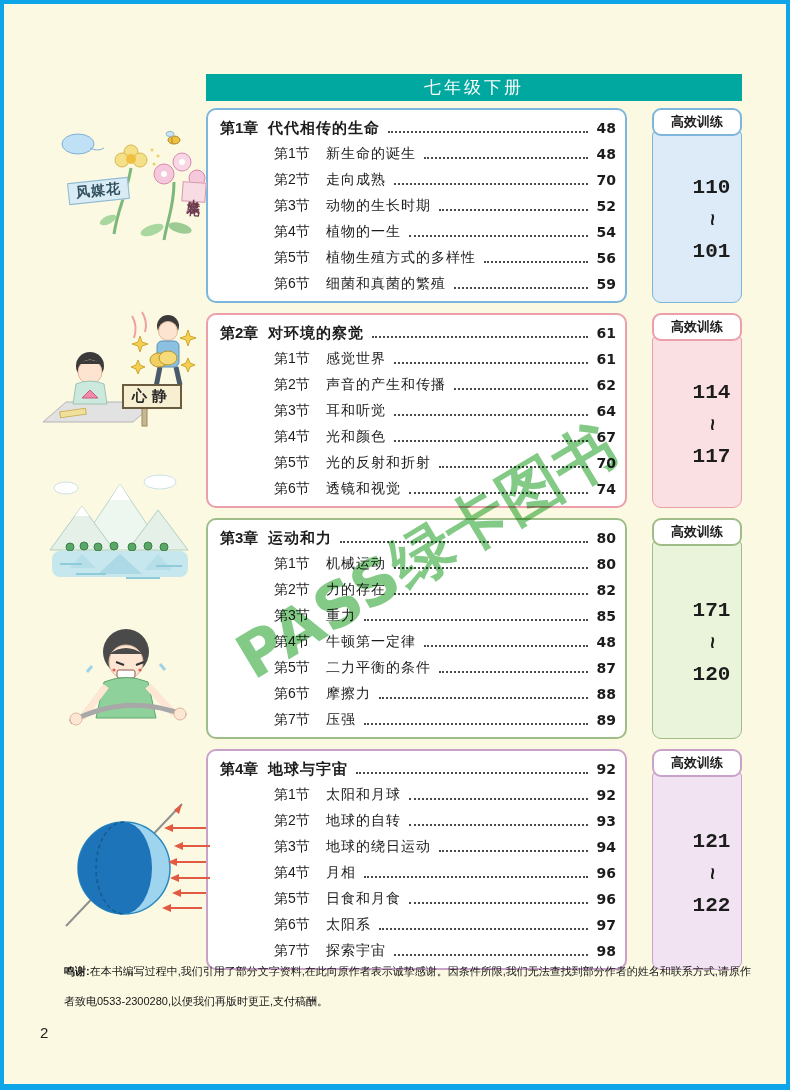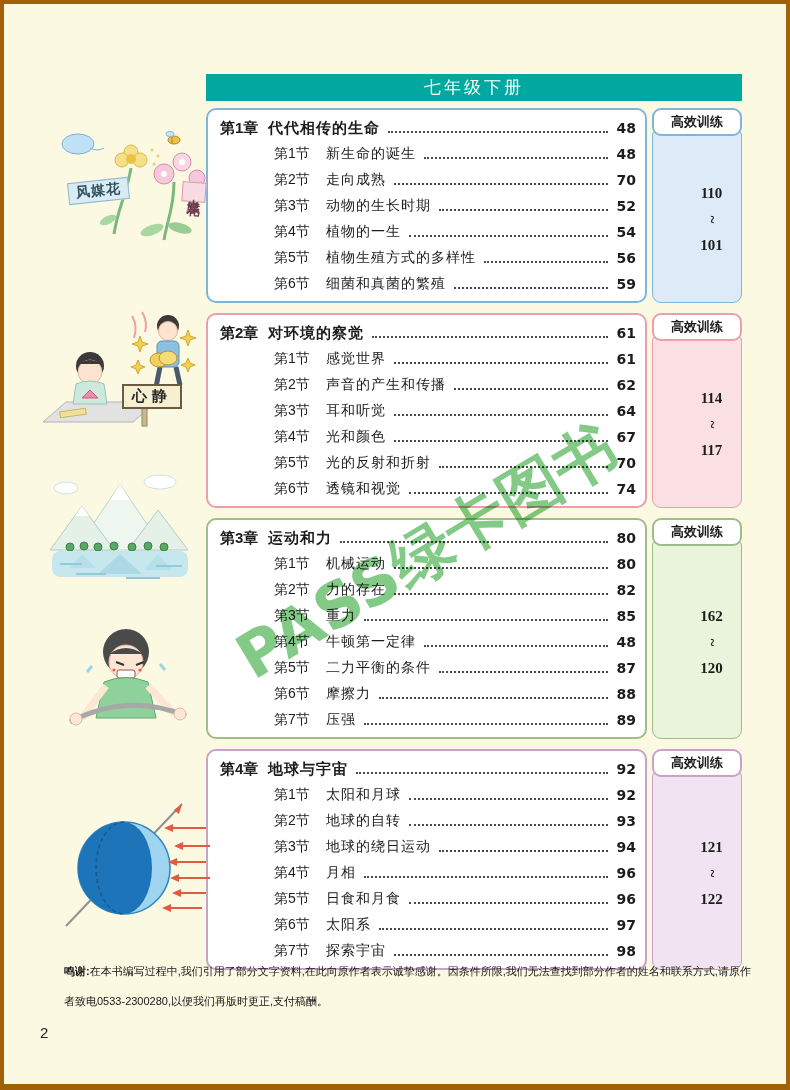--- a/index.html
+++ b/index.html
@@ -1,43 +1,43 @@
 <!DOCTYPE html>
 <html><head>
 <meta charset="utf-8">
 <style>
   html,body{margin:0;padding:0;}
   body{width:790px;height:1090px;font-family:"Liberation Sans","DejaVu Sans",sans-serif;color:#1c1c1c;}
-  .frame{position:relative;width:790px;height:1090px;background:#a16207;}
+  .frame{position:relative;width:790px;height:1090px;background:#0ea5e9;}
   .page{position:absolute;left:4px;top:4px;width:782px;height:1080px;background:#fcf9e2;overflow:hidden;}
 
   
   .header-bar{position:absolute;left:202px;top:70px;width:536px;height:27px;background:#00a89f;
     display:flex;align-items:center;justify-content:center;color:#fff;font-size:17px;letter-spacing:3px;}
 
   
   .chapters{position:absolute;left:202px;top:104px;width:536px;}
-  .chapter{display:flex;margin-bottom:10px;}
+  .chapter{display:flex;margin-bottom:10px;gap:20px;}
   .toc-box{flex:1;background:#fff;border:2px solid var(--accent);border-radius:10px;padding:5px 0 4px 0;}
   .row{display:flex;align-items:center;height:26px;padding:0 9px 0 12px;}
   .row.chap{font-weight:bold;font-size:15px;}
   .chap .lab{flex:none;width:48px;}
   .row.sec{font-size:14px;padding-left:18px;}
   .sec .lab{flex:none;margin-left:48px;width:52px;}
   .tit{flex:none;letter-spacing:1px;white-space:nowrap;}
   .leader{flex:1;align-self:flex-end;margin:0 6px 8px 8px;border-bottom:2px dotted #4a4a4a;}
   .pg{flex:none;font-weight:bold;font-size:14px;min-width:22px;text-align:right;font-family:"DejaVu Sans",sans-serif;}
 
   
   .training{width:90px;margin-left:5px;display:flex;flex-direction:column;}
   .training-tab{position:relative;z-index:2;background:#fff;border:2px solid var(--accent);border-radius:9px;
     text-align:center;font-weight:bold;font-size:13px;padding:3px 4px;}
   .training-body{flex:1;background:var(--fill);border:1px solid var(--accent);margin-top:-5px;padding-top:5px;
     border-radius:4px 4px 9px 9px;display:flex;flex-direction:column;align-items:center;justify-content:center;
-    gap:9px;font-weight:bold;font-size:15px;font-family:Liberation Serif, serif;padding-left:29px;}
+    gap:9px;font-weight:bold;font-size:21px;font-family:Liberation Mono, monospace;padding-left:29px;}
   .wave{display:inline-block;transform:rotate(90deg);font-weight:bold;}
 
   
   .ack{position:absolute;left:60px;top:952px;width:692px;font-size:11px;line-height:30px;color:#161616;}
   .ack .ack-label{font-weight:bold;}
   .pageno{position:absolute;left:36px;top:1020px;font-size:15px;color:#222;}
 
   
   .watermark{position:absolute;left:158px;top:506px;width:530px;text-align:center;transform:rotate(-31deg);
     font-size:62px;font-weight:bold;color:#64bd68;opacity:.8;mix-blend-mode:multiply;letter-spacing:1px;
@@ -226,21 +226,21 @@
             <div class="row sec">
               <span class="lab">第7节</span>
               <span class="tit">压强</span>
               <span class="leader"></span>
               <span class="pg">89</span>
             </div>
           </div>
     <aside class="training">
       <div class="training-tab">高效训练</div>
       <div class="training-body">
-        <span>162</span>
+        <span>171</span>
         <span class="wave">~</span>
         <span>120</span>
       </div>
     </aside>
   </section>
 
   <section class="chapter" style="--accent: #c9a2c9; --fill: #f1e3f1;">
     <div class="toc-box">
             <div class="row chap">
               <span class="lab">第4章</span>

